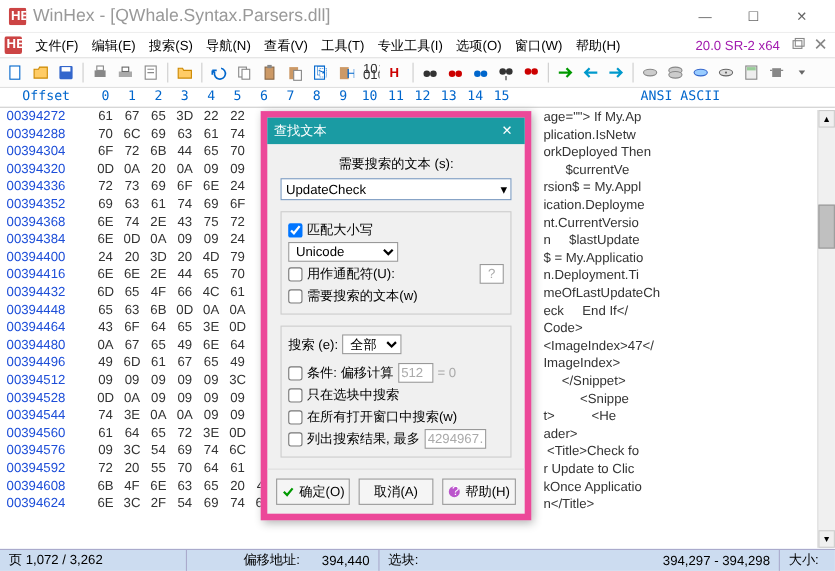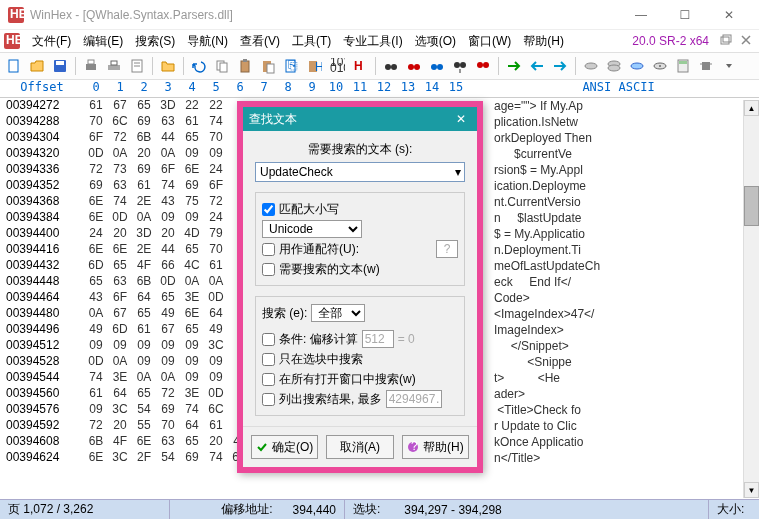--- a/index.html
+++ b/index.html
@@ -1,34 +1,34 @@
 <!DOCTYPE html>
 <html><head>
 <meta charset="utf-8">
 <style>
 *{box-sizing:border-box;margin:0;padding:0;font-family:"Microsoft YaHei","Segoe UI",Tahoma,sans-serif;font-size:12px}
 body{background:#fff;width:759px;height:519px;overflow:hidden;position:relative}
 .titlebar{height:30px;display:flex;align-items:center;padding:0 8px;background:#fff;border-bottom:1px solid #eee}
 .titlebar .icon{width:16px;height:16px;margin-right:6px}
-.titlebar .title{color:#999;font-size:12px;flex:1}
+.titlebar .title{color:#999;font-size:16px;flex:1}
 .titlebar .winbtn{width:44px;height:28px;display:flex;align-items:center;justify-content:center;color:#666}
 .menubar{height:22px;display:flex;align-items:center;padding:0 4px;background:#fff}
 .menubar .mi{padding:2px 6px;color:#000;cursor:default}
 .menubar .ver{margin-left:auto;padding:2px 6px;color:#a21caf}
 .menubar .tab{width:16px;height:16px;margin-left:4px}
 .toolbar{height:28px;display:flex;align-items:center;padding:2px 4px;gap:3px;border-top:1px solid #e0e0e0;border-bottom:1px solid #e0e0e0;background:#fcfcfc}
 .toolbar .tb{width:20px;height:20px;display:flex;align-items:center;justify-content:center}
 .toolbar .sep{width:1px;height:18px;background:#ccc;margin:0 2px}
 .hexhdr{height:18px;display:flex;border-bottom:1px solid #ccc;background:#fff}
 .hexhdr .c-off{width:84px;text-align:center;color:#0066cc;font-family:Consolas,monospace}
 .hexhdr .c-hex{width:24px;text-align:center;color:#0066cc;font-family:Consolas,monospace}
 .hexhdr .c-asc{flex:1;text-align:center;color:#0066cc;font-family:Consolas,monospace;padding-left:10px}
 .hexbody{position:relative;height:400px;overflow:hidden}
 .hexrow{display:flex;height:16px;font-family:Consolas,monospace;font-size:12px}
-.hexrow .off{width:84px;color:#000000;text-align:left;padding-left:6px}
+.hexrow .off{width:84px;color:#1d4ed8;text-align:left;padding-left:6px}
 .hexrow .hx{width:24px;text-align:center;color:#333}
 .dialog{position:absolute;left:237px;top:101px;width:246px;background:#f0f0f0;border:6px solid #ec4899;box-shadow:2px 2px 8px rgba(0,0,0,.3)}
 .dlg-title{height:24px;background:#1a9ba3;color:#fff;display:flex;align-items:center;padding:0 6px}
 .dlg-title .x{margin-left:auto;width:20px;text-align:center;font-family:Arial}
 .dlg-body{padding:10px 12px}
 .dlg-lbl{text-align:center;margin-bottom:4px}
 .dlg-inp{width:100%;border:1px solid #7a9ac0;padding:2px 4px;background:#fff;height:20px}
 .dlg-grp{border:1px solid #ccc;padding:6px;margin-top:10px}
 .dlg-row{display:flex;align-items:center;height:20px;gap:4px}
 .dlg-row input[type=checkbox]{width:13px;height:13px}
@@ -606,18 +606,18 @@
       </div>
   </div>
 </div>
 
 <div class="statusbar">
   <div class="sc" style="width:170px">页 1,072 / 3,262</div>
   <div class="sc" style="width:175px;justify-content:flex-end;gap:20px">
       <span>偏移地址:</span>
       <span>394,440</span>
     </div>
-  <div class="sc" style="flex:1;justify-content:flex-start;gap:24px">
+  <div class="sc" style="flex:1;justify-content:space-between;gap:24px">
       <span>选块:</span>
       <span>394,297 - 394,298</span>
     </div>
   <div class="sc" style="width:50px;border-right:none">大小:</div>
 </div>
 
 </body></html>

